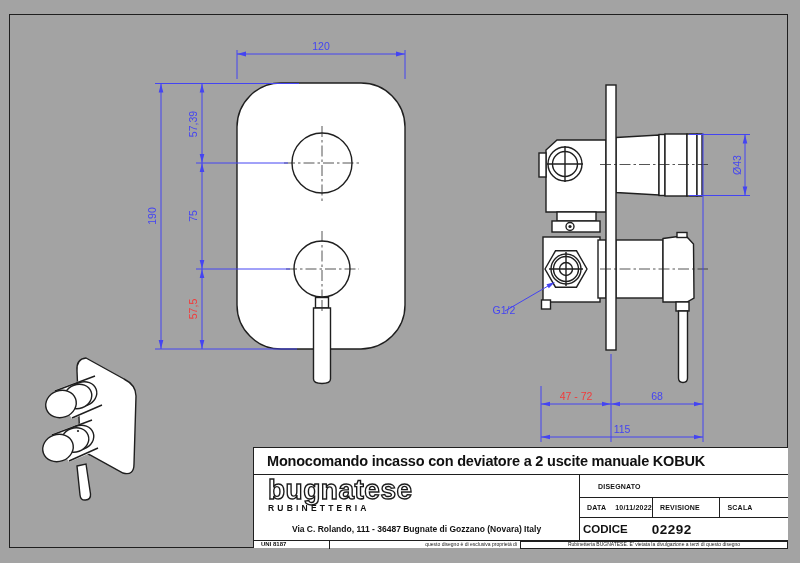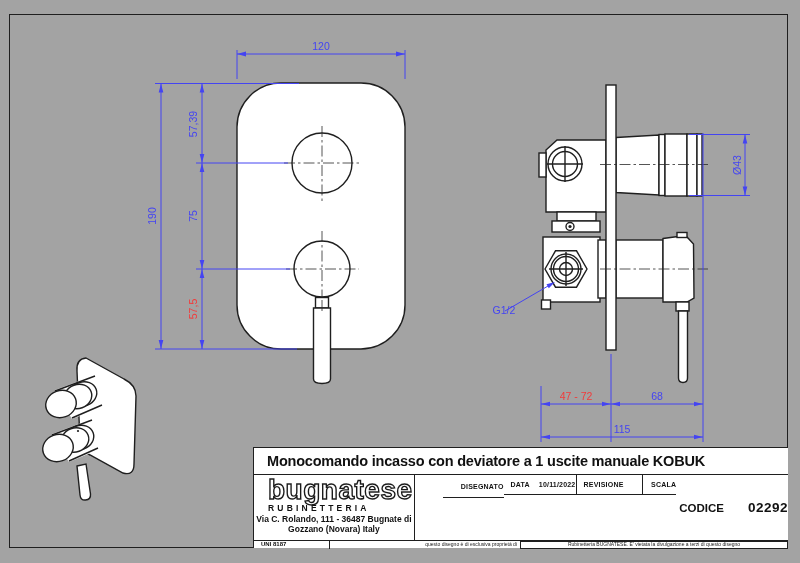--- a/index.html
+++ b/index.html
@@ -30,21 +30,21 @@
         display:flex; align-items:center; padding-left:13px;
         font-size:14.5px; font-weight:bold; letter-spacing:-0.2px; }
   .tb-main { display:flex; height:65px; }
   .tb-logo-cell { position:relative; width:326px; border-right:1.4px solid #1f1f1f; box-sizing:border-box; }
   .logo { margin:3px 0 0 14px; width:fit-content; }
   .logo-name { font-size:28px; font-weight:bold; line-height:0.85;
         color:#ffffff; -webkit-text-stroke:1.4px #1a1a1a; letter-spacing:0.5px; }
   .logo-sub { font-size:8.5px; font-weight:bold; letter-spacing:3.2px; text-align:left; margin-top:1px; padding-right:2px; color:#111; }
   .address { position:absolute; left:0; right:0; bottom:6px; text-align:center;
         font-size:8.5px; font-weight:bold; }
-  .tb-data-cell { flex:1; display:flex; flex-direction:row;margin-left:28px; }
+  .tb-data-cell { flex:1; display:flex; flex-direction:column; }
   .row-disegnato { height:23px; border-bottom:1.3px solid #1f1f1f; box-sizing:border-box;
         display:flex; align-items:center; padding-left:18px; }
   .row-data { height:20px; border-bottom:1.3px solid #1f1f1f; box-sizing:border-box; display:flex; }
   .cell-data { width:73px; border-right:1.3px solid #1f1f1f; box-sizing:border-box;
         display:flex; align-items:center; padding-left:7px; gap:9px; }
   .cell-rev { width:66.5px; border-right:1.3px solid #1f1f1f; box-sizing:border-box;
         display:flex; align-items:center; padding-left:7px; }
   .cell-scala { flex:1; display:flex; align-items:center; padding-left:8px; }
   .lbl { font-size:7px; font-weight:bold; letter-spacing:0.2px; }
   .row-codice { flex:1; display:flex; align-items:center; padding-left:3px; }
@@ -164,21 +164,21 @@
       <path class="k" stroke-width="1.1" d="M52,435 L92,420 M69,461 L98,448"></path>
       <ellipse class="kw" stroke-width="1.1" cx="80" cy="437.5" rx="14" ry="12" transform="rotate(-20 80 437.5)"></ellipse>
       <ellipse class="kw" stroke-width="1.1" cx="75" cy="440" rx="14" ry="12" transform="rotate(-20 75 440)"></ellipse>
       <ellipse class="kw" stroke-width="1.1" cx="58" cy="448" rx="15.5" ry="13.5" transform="rotate(-20 58 448)"></ellipse>
       <circle cx="78" cy="431" r="1.1" fill="#1f1f1f"></circle>
       <path class="kw" stroke-width="1.1" d="M77,466 L86,464 L90.5,494 Q91,499.5 85.5,500 Q80.5,500.5 80,495 Z"></path>
     </g>
   </svg>
 
   <div class="tb">
-    <div class="tb-title">Monocomando incasso con deviatore a 1 uscite manuale KOBUK</div>
+    <div class="tb-title">Monocomando incasso con deviatore a 2 uscite manuale KOBUK</div>
     <div class="tb-main">
       <div class="tb-logo-cell">
         <div class="logo">
           <div class="logo-name">bugnatese</div>
           <div class="logo-sub">RUBINETTERIA</div>
         </div>
         <div class="address">Via C. Rolando, 111 - 36487 Bugnate di Gozzano (Novara) Italy</div>
       </div>
       <div class="tb-data-cell">
         <div class="row-disegnato">

